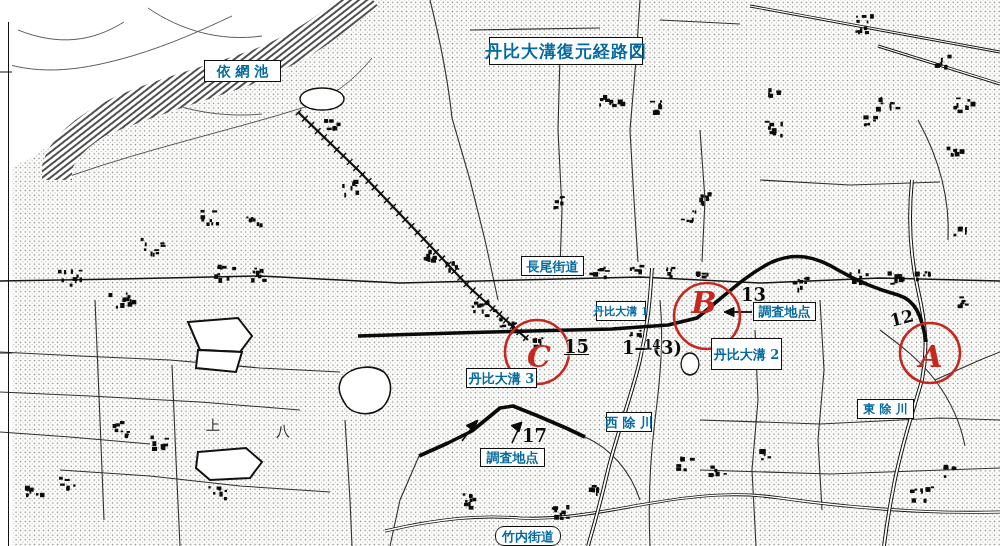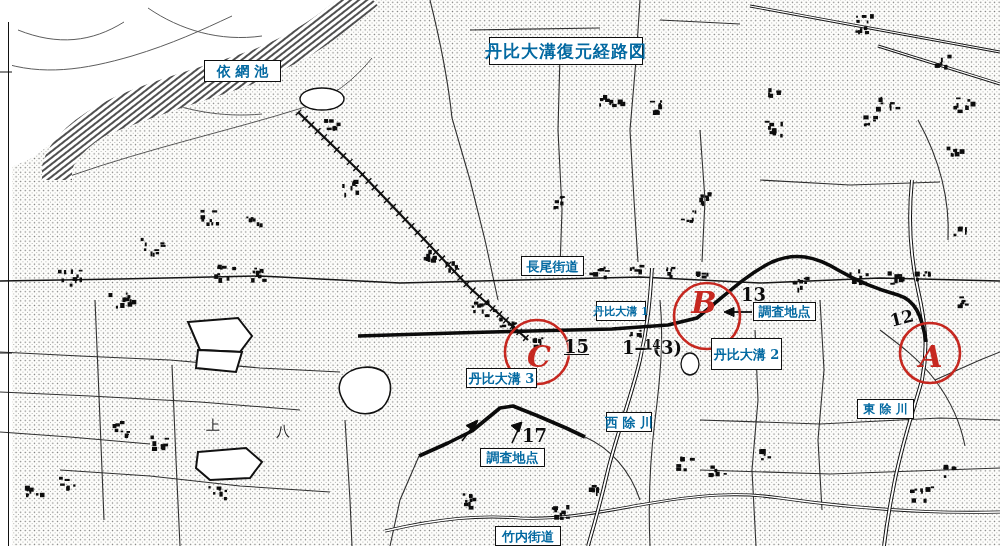--- a/index.html
+++ b/index.html
@@ -531,21 +531,21 @@
 
   <div class="boxed" style="left:489px;top:37px;width:154px;height:28px;font-size:17px;letter-spacing:1px;">丹比大溝復元経路図</div>
   <div class="boxed" style="left:196px;top:60px;width:77px;height:22px;font-size:14px;margin-left:8px;">依 網 池</div>
   <div class="boxed" style="left:513px;top:256px;width:63px;height:20px;font-size:13px;margin-left:8px;">長尾街道</div>
   <div class="boxed" style="left:596px;top:301px;width:50px;height:20px;font-size:11px;">丹比大溝 1</div>
   <div class="boxed" style="left:753px;top:302px;width:63px;height:19px;font-size:13px;">調査地点</div>
   <div class="boxed" style="left:711px;top:338px;width:71px;height:32px;font-size:13px;">丹比大溝 2</div>
   <div class="boxed" style="left:466px;top:368px;width:71px;height:20px;font-size:13px;">丹比大溝 3</div>
   <div class="boxed" style="left:606px;top:392px;width:46px;height:20px;font-size:13px;margin-top:20px;">西 除 川</div>
   <div class="boxed" style="left:480px;top:448px;width:65px;height:19px;font-size:13px;">調査地点</div>
-  <div class="boxed" style="left:495px;top:526px;width:66px;height:20px;font-size:13px;">竹内街道</div>
+  <div class="boxed" style="left:495px;top:526px;width:66px;height:20px;font-size:13px;border-radius:9px;">竹内街道</div>
   <div class="boxed" style="left:857px;top:399px;width:57px;height:20px;font-size:12px;">東 除 川</div>
 
   <div class="ptnum" style="left:741px;top:286px;font-size:18px;">13</div>
   <div class="ptnum" style="left:564px;top:338px;font-size:18px;text-decoration:underline;">15</div>
   <div class="ptnum" style="left:590px;top:339px;font-size:18px;margin-left:32px;">1—(3)</div>
   <div class="ptnum" style="left:644px;top:339px;font-size:12px;">14</div>
   <div class="ptnum" style="left:522px;top:427px;font-size:18px;">17</div>
   <div class="ptnum" style="left:890px;top:310px;font-size:17px;transform:rotate(-14deg);">12</div>
 
   <div class="basechar" style="left:206px;top:418px;font-size:14px;">上</div>

